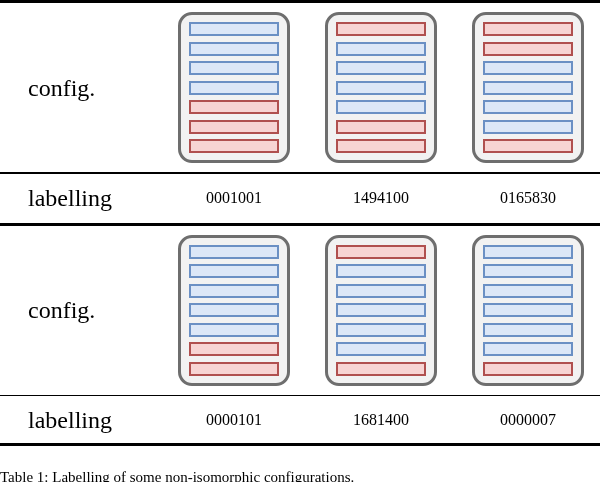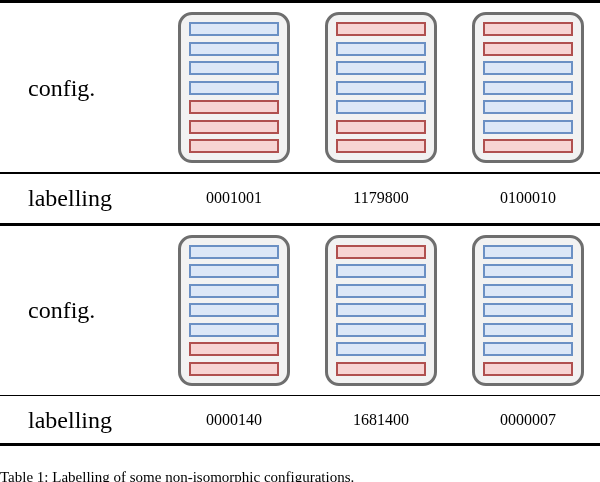--- a/index.html
+++ b/index.html
@@ -168,23 +168,23 @@
       </div>
     </div>
   </div>
 
   <div class="rule rule-thin"></div>
 
   <div class="row row-label">
     <div class="cell-head">labelling</div>
     <div class="cell cell-label">0001001</div>
     <div class="cell-gap"></div>
-    <div class="cell cell-label">1179800</div>
-    <div class="cell-gap"></div>
-    <div class="cell cell-label">0100010</div>
+    <div class="cell cell-label">1494100</div>
+    <div class="cell-gap"></div>
+    <div class="cell cell-label">0165830</div>
   </div>
 
   <div class="rule rule-thick"></div>
 
   <div class="row row-config">
     <div class="cell-head">config.</div>
 
     <div class="cell">
       <div class="config-block">
         <div class="bar bar-blue"></div>
@@ -221,21 +221,21 @@
         <div class="bar bar-blue"></div>
         <div class="bar bar-red"></div>
       </div>
     </div>
   </div>
 
   <div class="rule rule-thin"></div>
 
   <div class="row row-label row-label-2">
     <div class="cell-head">labelling</div>
-    <div class="cell cell-label">0000140</div>
+    <div class="cell cell-label">0000101</div>
     <div class="cell-gap"></div>
     <div class="cell cell-label">1681400</div>
     <div class="cell-gap"></div>
     <div class="cell cell-label">0000007</div>
   </div>
 
   <div class="rule rule-thick"></div>
 
 </div>
 

